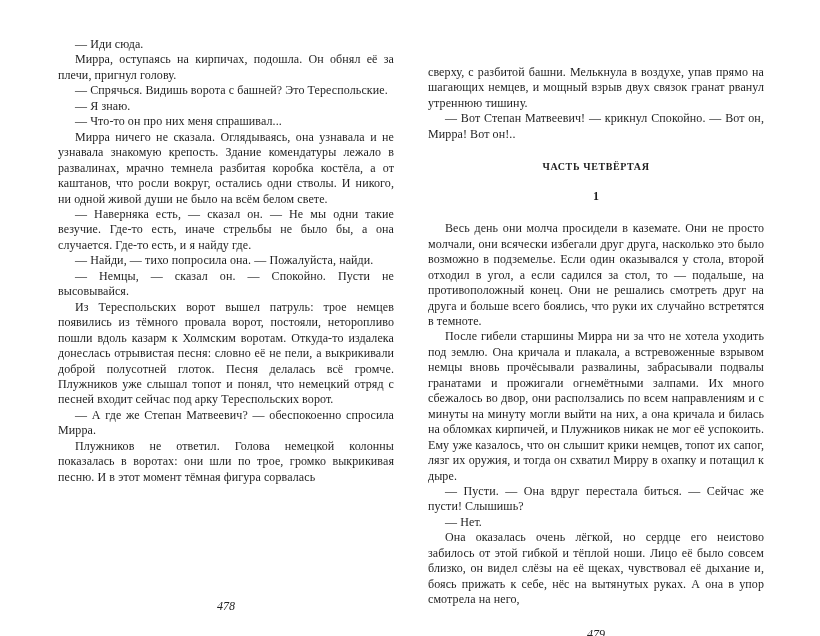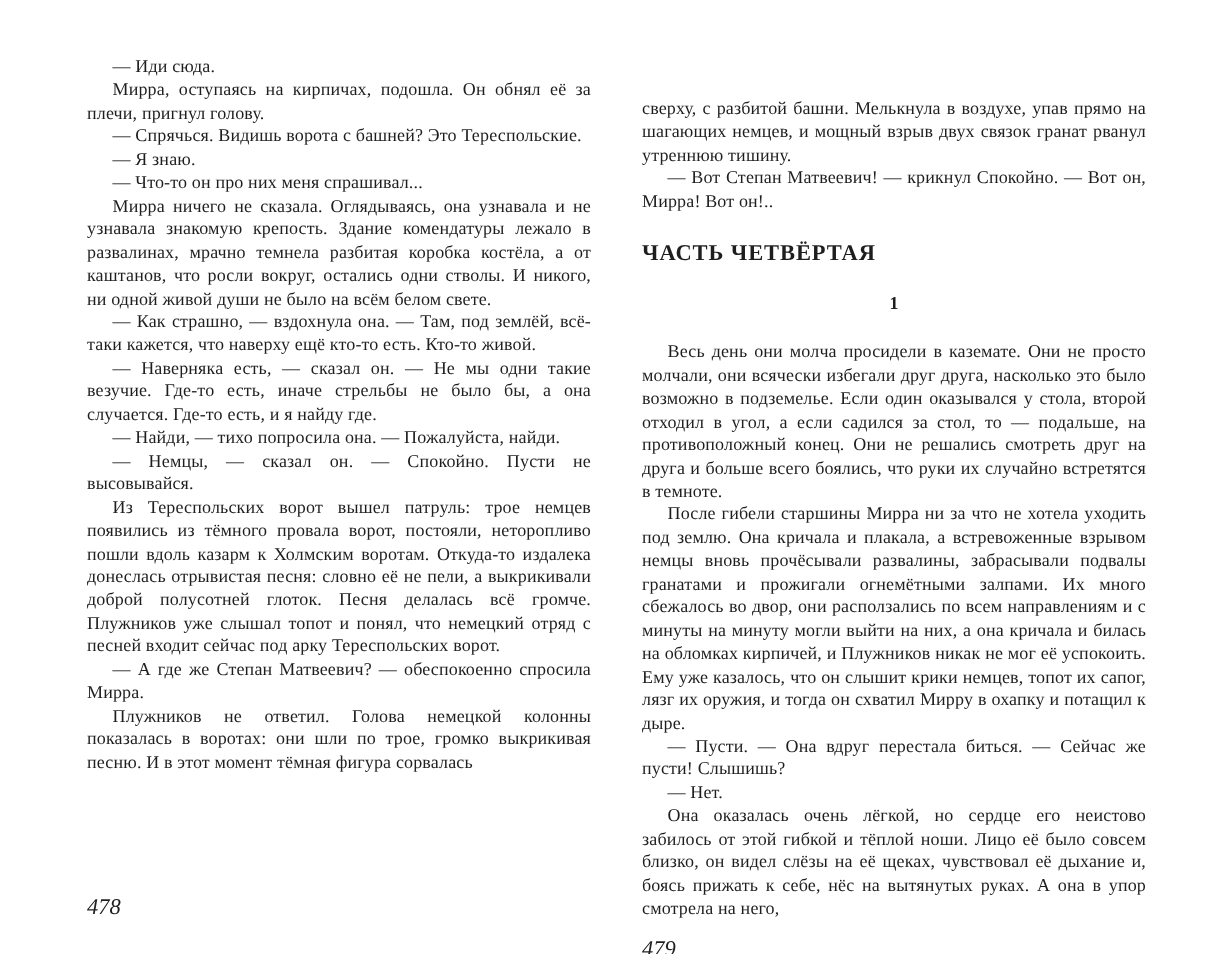--- a/index.html
+++ b/index.html
@@ -35,56 +35,56 @@
     font-size: 12px;
     line-height: 15.45px;
     text-align: justify;
     text-indent: 17px;
     letter-spacing: 0.1px;
   }
   .page-body p.noindent {
     text-indent: 0;
   }
   .chapter-heading {
+    text-align: center;
     font-weight: bold;
-    font-size: 15px;
+    font-size: 10px;
     letter-spacing: 0.6px;
     margin: 19px 0 17px 0;
   }
   .section-number {
     text-align: center;
     font-weight: bold;
     font-size: 12px;
     margin: 0 0 17px 0;
   }
   .page-number {
     position: absolute;
     bottom: 22px;
     left: 0;
     width: 100%;
-    text-align: left;
+    text-align: center;
     font-style: italic;
-    font-size: 15px;
+    font-size: 12px;
     color: #1e1e1e;
   }
 </style>
 </head>
 <body>
 
 <div class="spread">
 
   <div class="page page-left">
     <div class="page-body">
         <p>— Иди сюда.</p>
         <p>Мирра, оступаясь на кирпичах, подошла. Он обнял её за плечи, пригнул голову.</p>
         <p>— Спрячься. Видишь ворота с башней? Это Тереспольские.</p>
         <p>— Я знаю.</p>
         <p>— Что-то он про них меня спрашивал...</p>
         <p>Мирра ничего не сказала. Оглядываясь, она узнавала и не узнавала знакомую крепость. Здание комендатуры лежало в развалинах, мрачно темнела разбитая коробка костёла, а от каштанов, что росли вокруг, остались одни стволы. И никого, ни одной живой души не было на всём белом свете.</p>
-        <p>— Как страшно, — вздохнула она. — Там, под землёй, всё-таки кажется, что наверху ещё кто-то есть. Кто-то живой.</p>
         <p>— Наверняка есть, — сказал он. — Не мы одни такие везучие. Где-то есть, иначе стрельбы не было бы, а она случается. Где-то есть, и я найду где.</p>
         <p>— Найди, — тихо попросила она. — Пожалуйста, найди.</p>
         <p>— Немцы, — сказал он. — Спокойно. Пусти не высовывайся.</p>
         <p>Из Тереспольских ворот вышел патруль: трое немцев появились из тёмного провала ворот, постояли, неторопливо пошли вдоль казарм к Холмским воротам. Откуда-то издалека донеслась отрывистая песня: словно её не пели, а выкрикивали доброй полусотней глоток. Песня делалась всё громче. Плужников уже слышал топот и понял, что немецкий отряд с песней входит сейчас под арку Тереспольских ворот.</p>
         <p>— А где же Степан Матвеевич? — обеспокоенно спросила Мирра.</p>
         <p>Плужников не ответил. Голова немецкой колонны показалась в воротах: они шли по трое, громко выкрикивая песню. И в этот момент тёмная фигура сорвалась</p>
       </div>
     <div class="page-number">478</div>
   </div>
 

